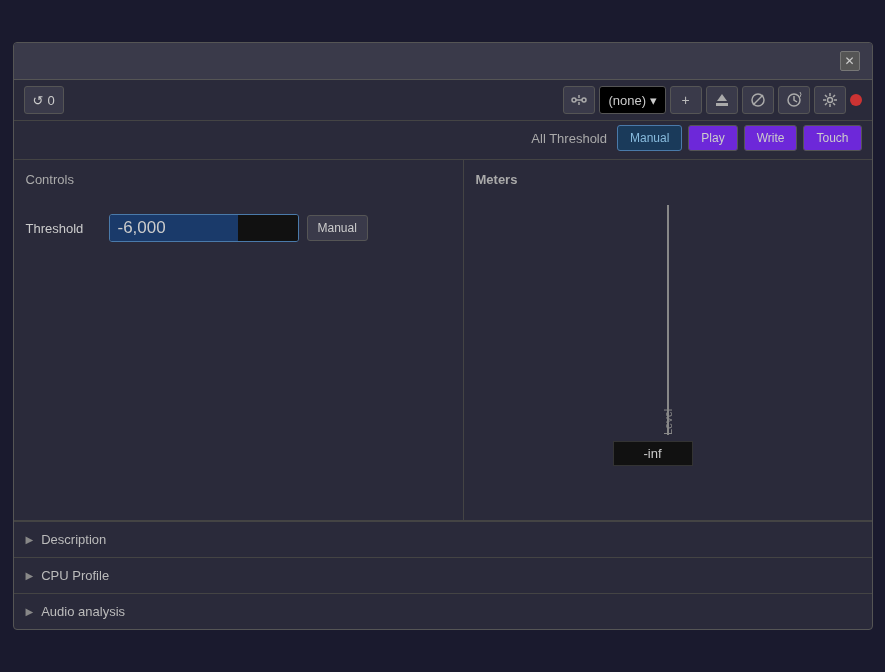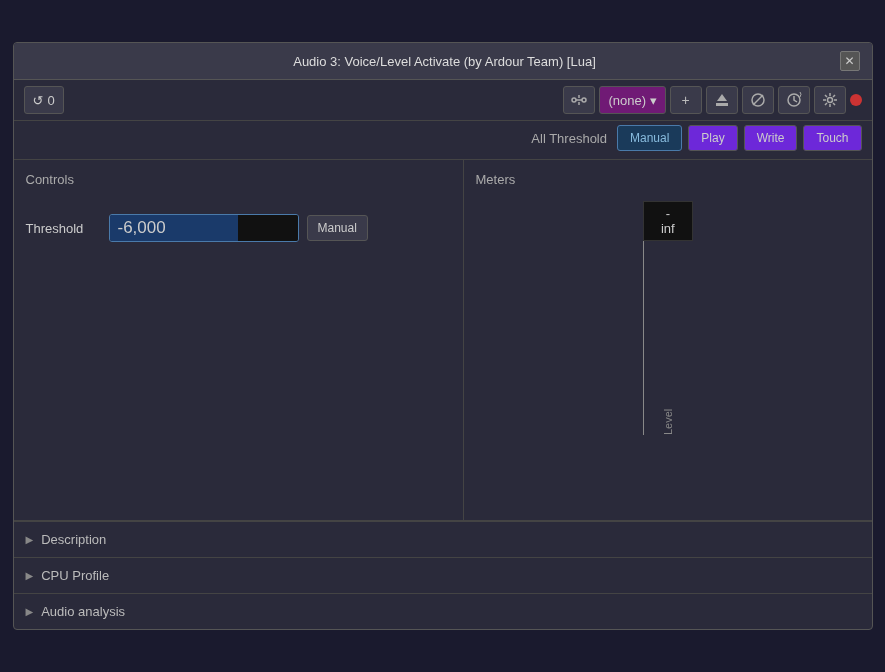--- a/index.html
+++ b/index.html
@@ -99,21 +99,21 @@
       color: #ccc;
       font-size: 13px;
       cursor: pointer;
       height: 28px;
     }
 
     .dropdown-btn {
       display: flex;
       align-items: center;
       gap: 4px;
-      background: #701a75;
+      background: #000000;
       border: 1px solid #555;
       border-radius: 3px;
       padding: 2px 8px;
       color: #ccc;
       font-size: 13px;
       cursor: pointer;
       height: 28px;
     }
 
     .record-dot {
@@ -224,20 +224,21 @@
     .meters-panel {
       flex: 1;
       padding: 12px;
       position: relative;
     }
 
     .meters-title {
       color: #aaa;
       font-size: 13px;
       margin-bottom: 8px;
+      font-weight: bold;
     }
 
     .meter-value-box {
       background: #111;
       border: 1px solid #333;
       color: #ccc;
       font-size: 13px;
       padding: 4px 16px;
       text-align: center;
       width: 80px;
@@ -280,21 +281,20 @@
       border-top: 1px solid #444;
     }
   </style>
 </head>
 <body>
 
 <div class="window">
 
   <div class="title-bar">
     <div style="width:24px"></div>
-    <span class="title-bar-title">Audio 3: Voice/Level Activate (by Ardour Team) [Lua]</span>
     <button class="close-btn">✕</button>
   </div>
 
   <div class="toolbar">
     <div class="toolbar-left">
       <button class="counter-btn">
         <span>↺</span>
         <span>0</span>
       </button>
     </div>
@@ -372,21 +372,21 @@
           <input class="threshold-value" type="text" value="-6,000" style="">
           <div class="threshold-bar"></div>
         </div>
         <button class="threshold-mode-btn">Manual</button>
       </div>
     </div>
 
     <div class="meters-panel">
       <div class="meters-title">Meters</div>
 
-      <div class="meter-visual" style="margin: 0 auto; position:relative; height: 290px; display:flex; flex-direction:row; align-items:flex-start;">
+      <div class="meter-visual" style="margin: 0 auto; position:relative; height: 290px; display:flex; flex-direction:column; align-items:flex-end;">
 
         <div style="position:absolute; top:20px; bottom:50px; left:50%; display:flex; align-items:center; writing-mode:vertical-rl; transform:translateX(-50%) rotate(180deg); color:#888; font-size:11px;">Level</div>
 
         <div class="meter-line" style="margin-top:10px; height:230px;"></div>
 
         <div class="meter-value-box" style="margin-top:6px;">
           <span>-inf</span>
         </div>
       </div>
     </div>

